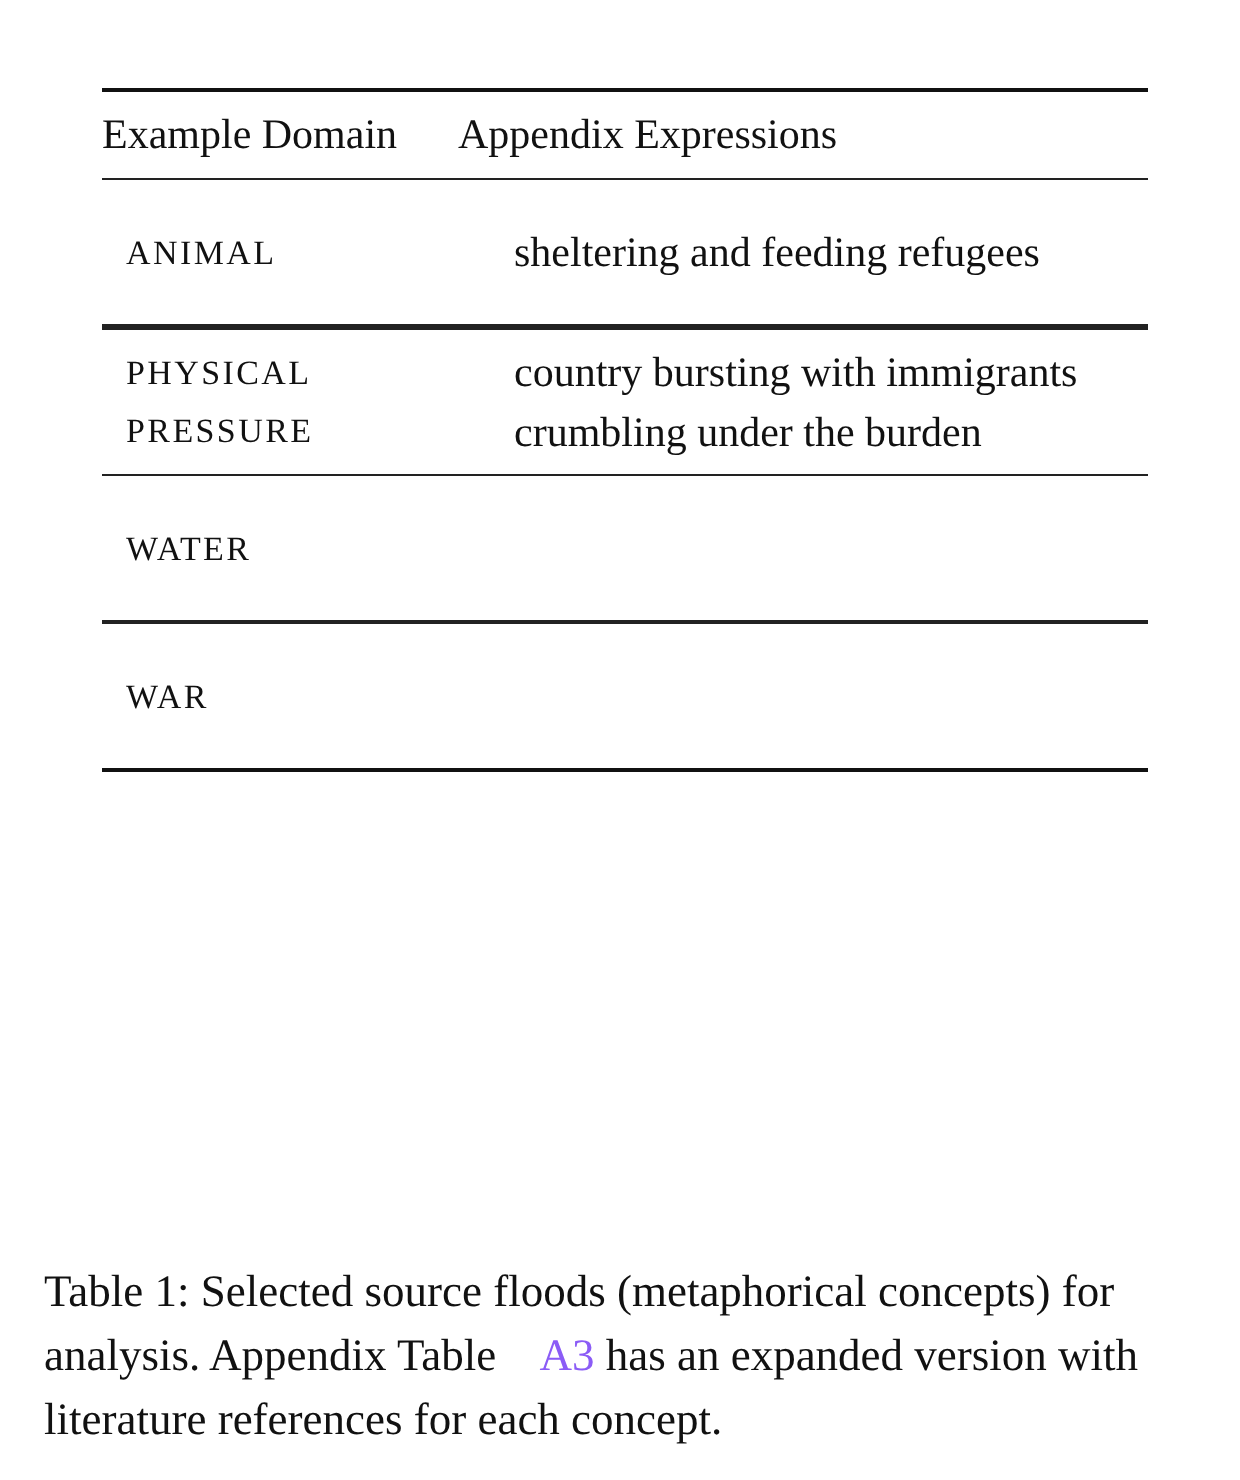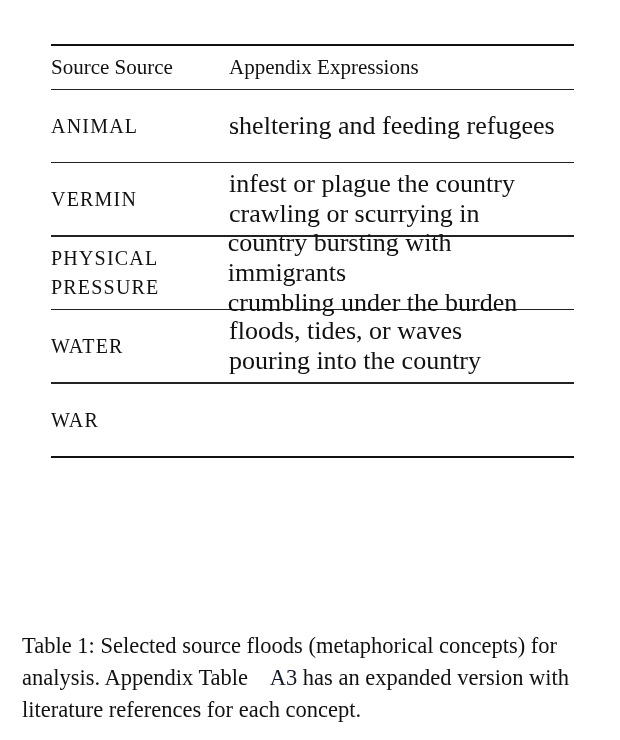--- a/index.html
+++ b/index.html
@@ -3,75 +3,62 @@
   <meta charset="utf-8">
   <style>
     html, body { margin: 0; padding: 0; background: #ffffff; }
     body { width: 620px; height: 740px; position: relative; font-family: "Liberation Serif", serif; color: #111; overflow: hidden; }
     .tbl { position: absolute; left: 51px; top: 44px; width: 523px; }
     .rule-thick { height: 2px; background: #111; }
     .rule-thin { height: 1px; background: #222; }
     .hdr { display: flex; height: 43px; align-items: center; font-size: 21px; }
     .c1 { width: 178px; }
     .row { display: flex; height: 72px; align-items: center; }
-    .dom { width: 178px; font-size: 20px; letter-spacing: 1.2px; line-height: 29px; }
-    .exp { font-size: 26px; line-height: 30px; }
+    .dom { width: 178px; font-size: 17px; letter-spacing: 1.2px; line-height: 29px; margin-left: 12px; }
+    .exp { font-size: 21px; line-height: 30px; margin-left: 16px; }
     .caption { position: absolute; left: 22px; top: 630px; width: 590px; font-size: 22.5px; line-height: 32px; }
-    .link { color: #0f172a; margin-left: 16px; }
+    .link { color: #8b5cf6; margin-left: 16px; }
   </style>
 </head>
 <body>
 
 <div class="tbl">
   <div class="rule-thick"></div>
   <div class="hdr">
-    <div class="c1">Source Source</div>
+    <div class="c1">Example Domain</div>
     <div>Appendix Expressions</div>
   </div>
   <div class="rule-thin"></div>
   <div id="rows">
       <div class="row">
         <div class="dom">
           <div>ANIMAL</div>
         </div>
         <div class="exp">
           <div>sheltering and feeding refugees</div>
         </div>
       </div>
       <div class="rule-thin"></div>
-      <div class="row">
-        <div class="dom">
-          <div>VERMIN</div>
-        </div>
-        <div class="exp">
-          <div>infest or plague the country</div>
-          <div>crawling or scurrying in</div>
-        </div>
-      </div>
       <div class="rule-thin"></div>
       <div class="rule-thin"></div>
       <div class="row">
         <div class="dom">
           <div>PHYSICAL</div>
           <div>PRESSURE</div>
         </div>
         <div class="exp">
           <div>country bursting with immigrants</div>
           <div>crumbling under the burden</div>
         </div>
       </div>
       <div class="rule-thin"></div>
       <div class="row">
         <div class="dom">
           <div>WATER</div>
         </div>
-        <div class="exp">
-          <div>floods, tides, or waves</div>
-          <div>pouring into the country</div>
-        </div>
       </div>
       <div class="rule-thin"></div>
       <div class="rule-thin"></div>
       <div class="row">
         <div class="dom">
           <div>WAR</div>
         </div>
       </div>
     </div>
   <div class="rule-thick"></div>

